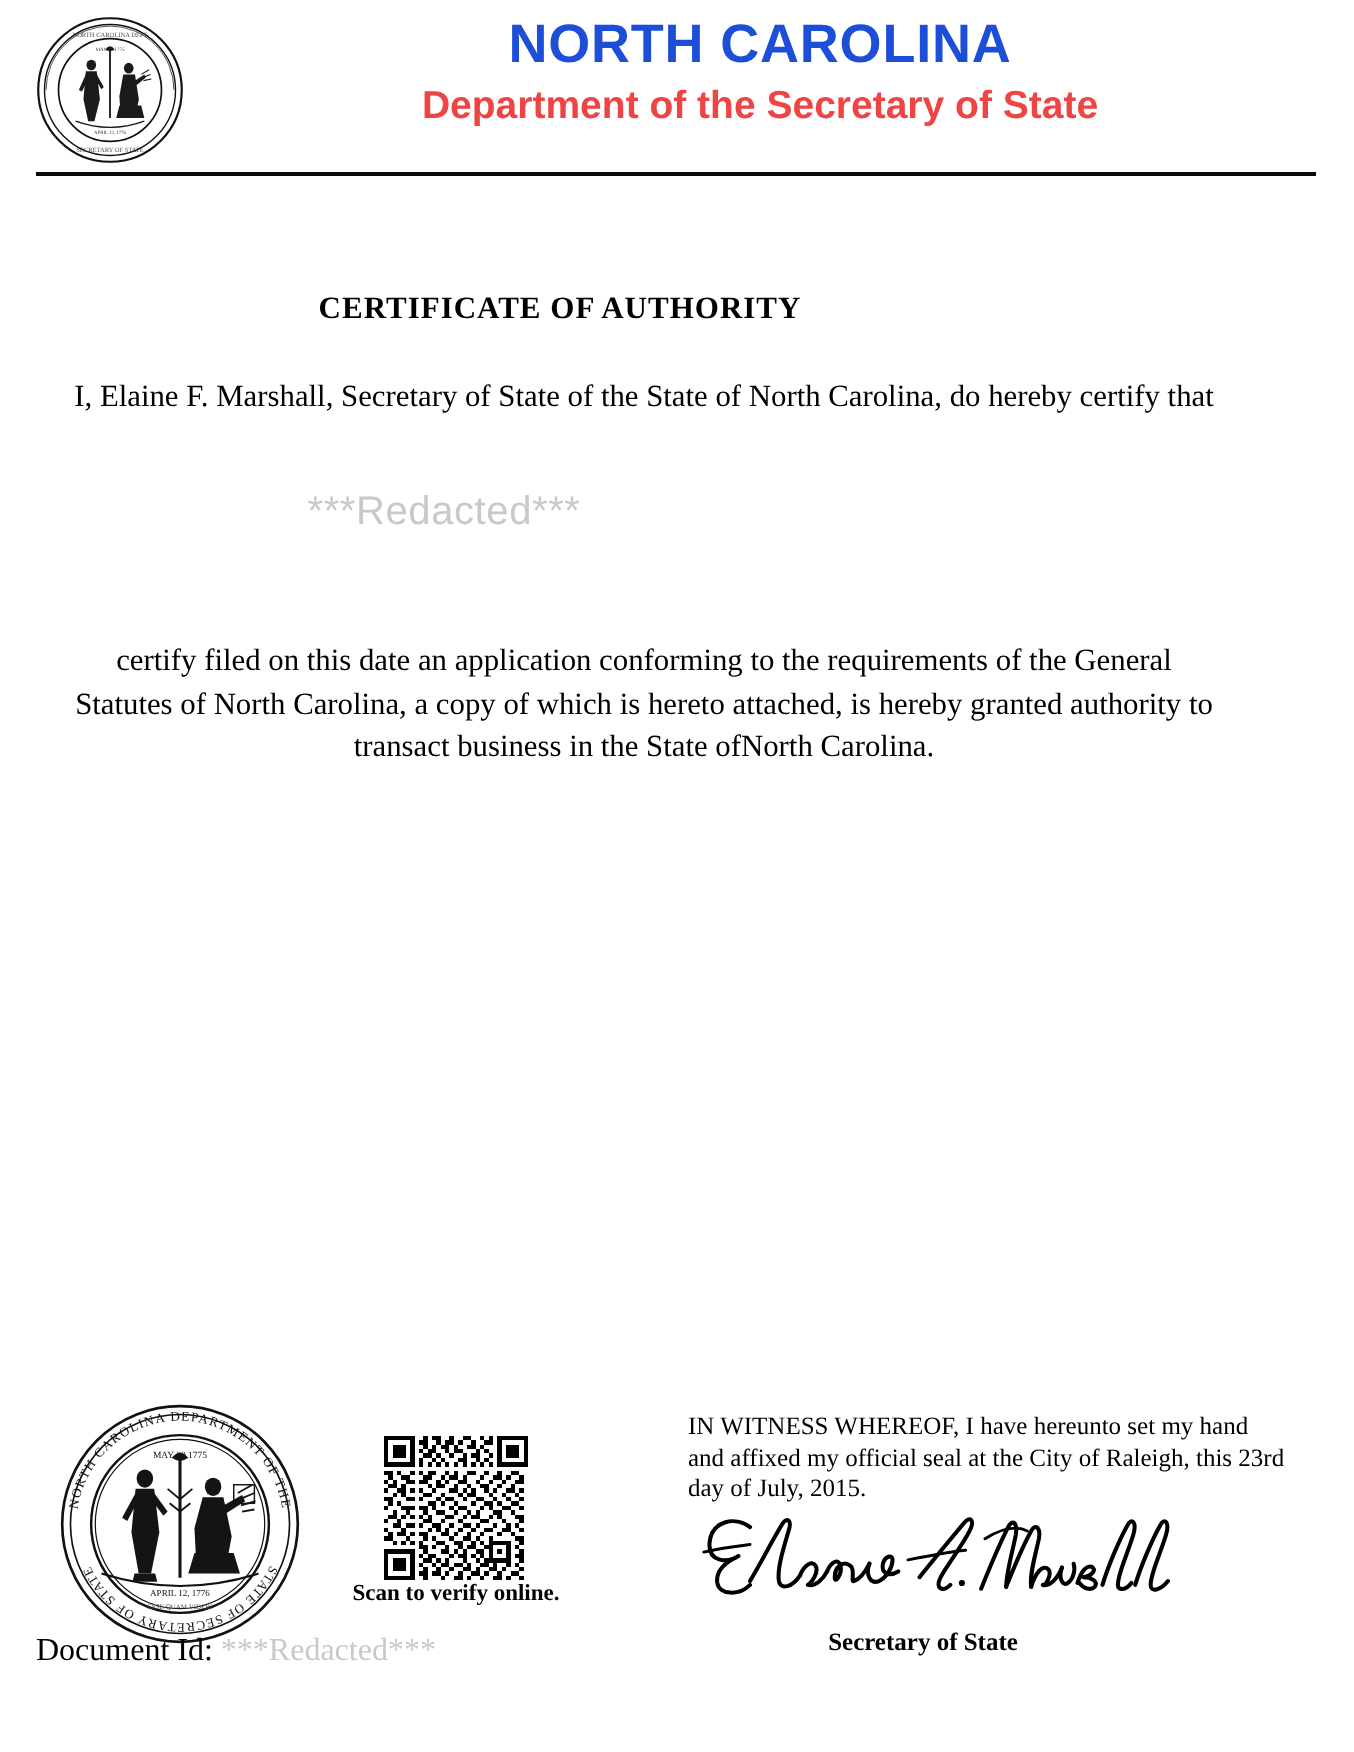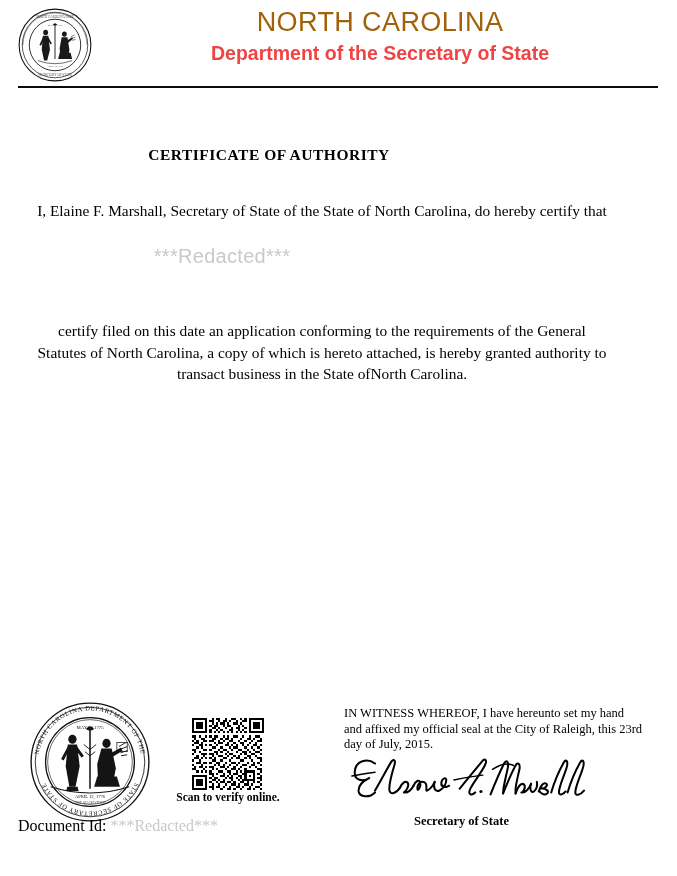--- a/index.html
+++ b/index.html
@@ -37,26 +37,26 @@
   }
   .header-titles {
     position: absolute;
     left: 100px;
     top: 6px;
     width: 560px;
     text-align: center;
   }
   .title-main {
     font-family: "Liberation Sans", "DejaVu Sans", sans-serif;
-    font-weight: normal;
+    font-weight: bold;
     font-size: 27px;
     letter-spacing: 0.4px;
     line-height: 32px;
     margin: 0;
-    color: #a16207;
+    color: #1d4ed8;
   }
   .title-sub {
     font-family: "Liberation Sans", "DejaVu Sans", sans-serif;
     font-weight: bold;
     font-size: 19.5px;
     line-height: 26px;
     margin: 2px 0 0 0;
     color: #ef4444;
   }
   .header-rule {
@@ -72,30 +72,30 @@
   .cert-title {
     position: absolute;
     left: 0;
     top: 146px;
     width: 538px;
     text-align: center;
     font-family: "Liberation Serif", "DejaVu Serif", serif;
     font-weight: bold;
     font-size: 15.5px;
     letter-spacing: 0.5px;
+    padding-left: 11px;
   }
   .cert-intro {
     position: absolute;
     left: 33px;
     top: 188px;
     width: 578px;
     text-align: center;
     font-size: 15.4px;
     line-height: 21px;
-    margin-top: 12px;
   }
   .redacted-name {
     position: absolute;
     left: 33px;
     top: 245px;
     width: 378px;
     text-align: center;
     font-family: "Liberation Sans", "DejaVu Sans", sans-serif;
     font-size: 20px;
     color: #c9c9c9;

